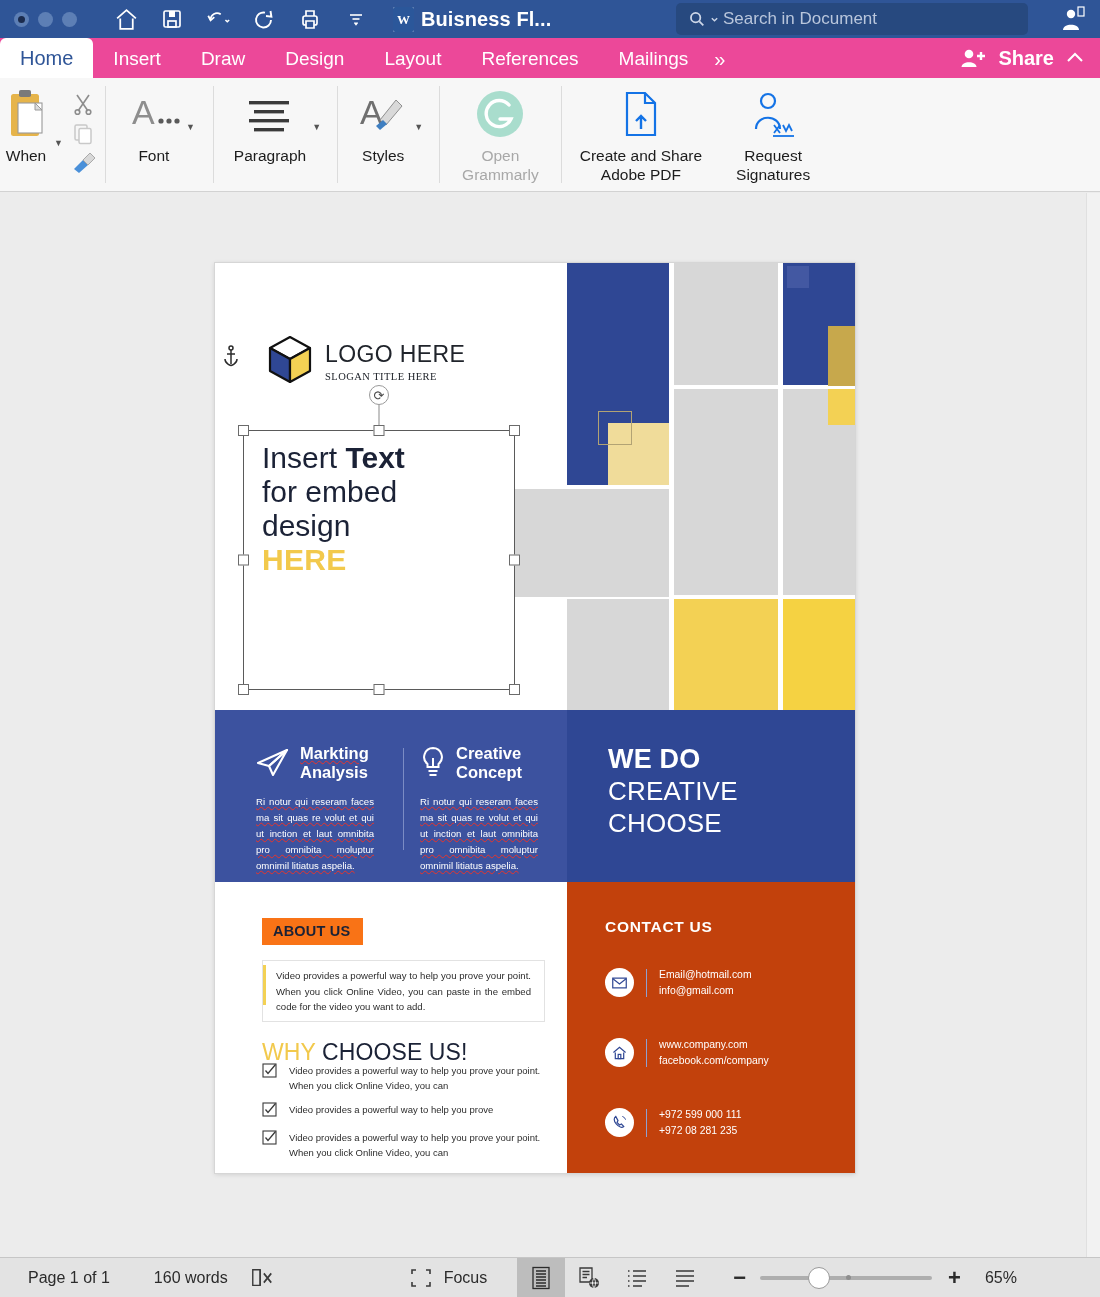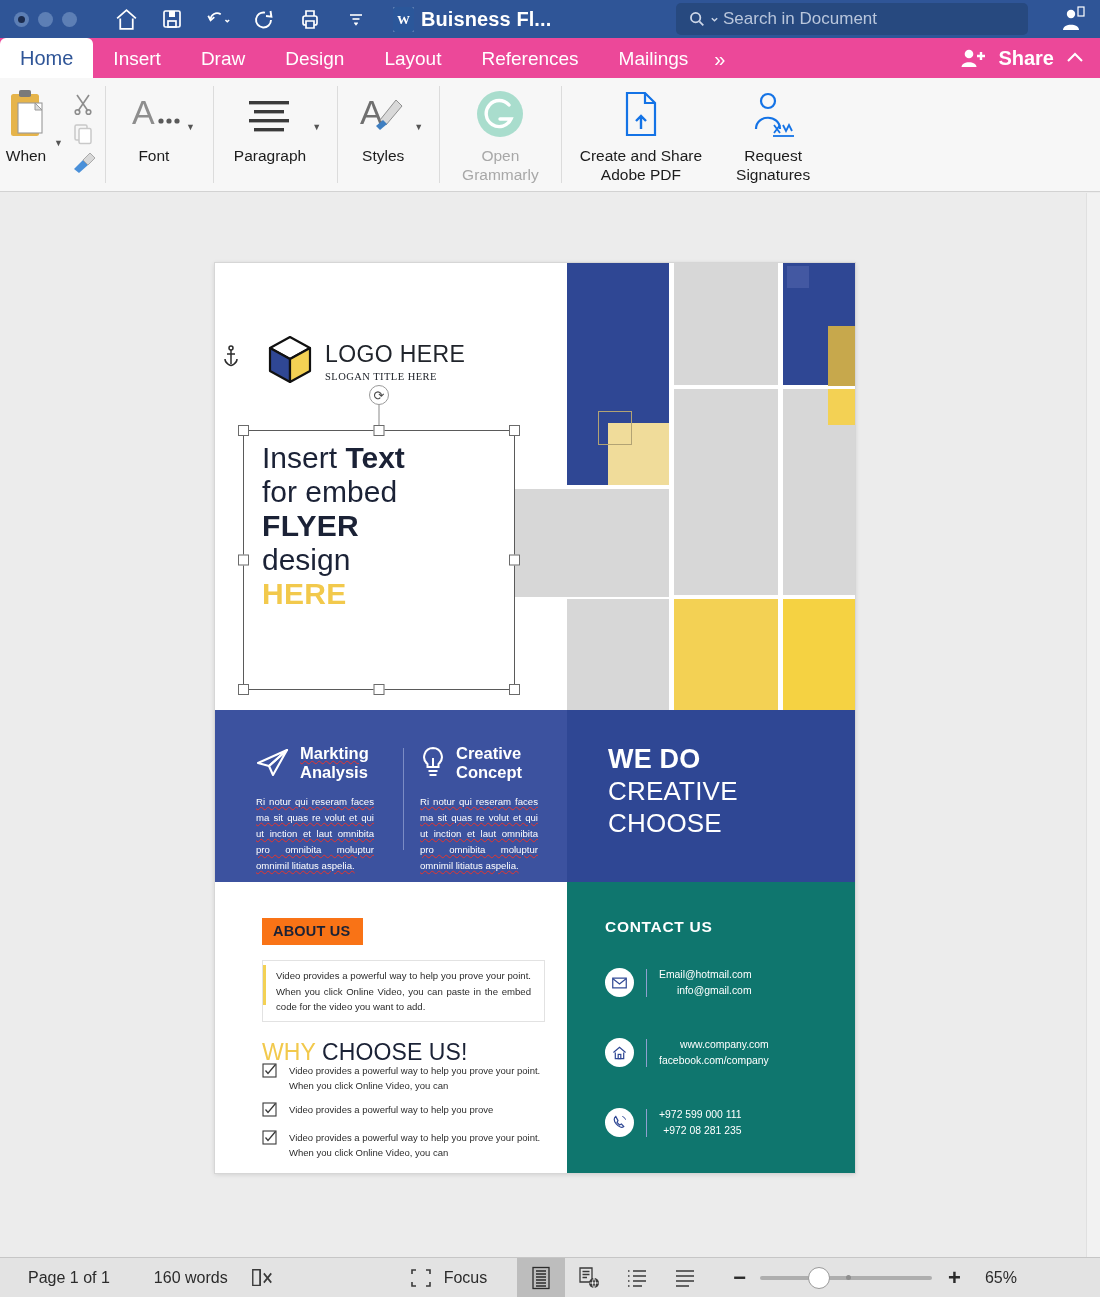--- a/index.html
+++ b/index.html
@@ -163,21 +163,21 @@
   .why {
     position:absolute; left: 47px; top: 776px; font-size: 23px; font-weight: normal;
     color:#1b2236; letter-spacing:0.1px;
   }
   .why .yl { color:#f2c94c; }
   .checklist { position:absolute; left: 47px; top: 800px; width: 290px; }
   .cl-row { display:flex; align-items:flex-start; gap: 12px; margin-bottom: 9px; }
   .cl-txt { font-size: 9.5px; color:#2c2c2c; line-height:1.58; width: 253px; }
 
   
-  .contact { position:absolute; left: 352px; top: 619px; width: 288px; height: 291px; background:#0f766e;text-align:right; }
+  .contact { position:absolute; left: 352px; top: 619px; width: 288px; height: 291px; background:#c2410c; }
   .contact-h { position:absolute; left: 38px; top: 36px; color:#fff; font-size: 15.5px; font-weight:bold; letter-spacing:0.7px; }
   .c-row { position:absolute; left: 38px; display:flex; align-items:center; gap: 12px; }
   .c-circle { width: 29px; height: 29px; border-radius:50%; background:#fff; display:flex; align-items:center; justify-content:center; }
   .c-vline { width:1px; height: 28px; background:#8fa0d0; }
   .c-txt { color:#fff; font-size: 10.4px; line-height: 1.5; }
 
   
   .statusbar {
     position:absolute; bottom:0; left:0; width:1100px; height: 40px;
     background:#e3e3e3; border-top:1px solid #c6c6c6;
@@ -492,21 +492,20 @@
       <div class="handle" style="right:-6px; top:-6px;"></div>
       <div class="handle" style="left:-6px;  top:50%; transform:translateY(-50%);"></div>
       <div class="handle" style="right:-6px; top:50%; transform:translateY(-50%);"></div>
       <div class="handle" style="left:-6px;  bottom:-6px;"></div>
       <div class="handle" style="left:50%;   bottom:-6px; transform:translateX(-50%);"></div>
       <div class="handle" style="right:-6px; bottom:-6px;"></div>
 
       <div class="flyer-head">
         <div class="fh-line"><span>Insert </span><b>Text</b></div>
         <div class="fh-line">for embed</div>
-        <div class="fh-line bold">FLYER</div>
         <div class="fh-line">design</div>
         <div class="fh-line yellow">HERE</div>
       </div>
     </div>
 
     <div class="midband">
       <div class="feat" style="left:41px;">
         <div style="display:flex;align-items:flex-start;gap:10px">
           <div style="margin-top:4px">
             <svg width="34" height="30" viewBox="0 0 34 30" fill="none" stroke="#ffffff" stroke-width="2.1" stroke-linejoin="round">

